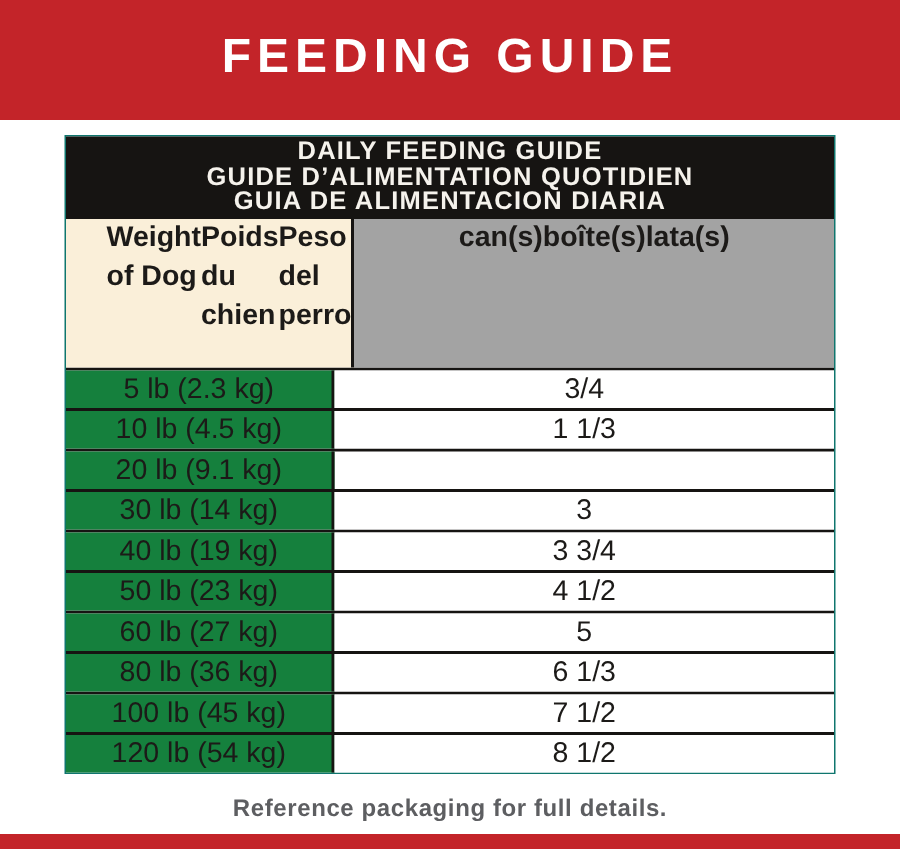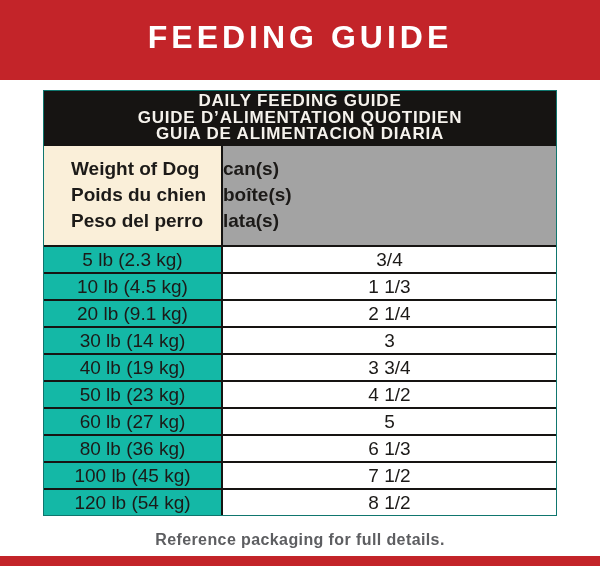--- a/index.html
+++ b/index.html
@@ -50,30 +50,29 @@
     letter-spacing: 0.8px;
     white-space: nowrap;
   }
   .hdr-row {
     display: flex;
     height: 99px;
   }
   .cell-left {
     flex: 0 0 179px;
     border-right: 2px solid #161412;
-    background: #14b8a6;
+    background: #15803d;
   }
   .cell-right {
     flex: 1;
     background: #ffffff;
   }
   .hdr-row .cell-left,
   .hdr-row .cell-right {
     display: flex;
-    flex-direction: column;
     justify-content: center;
     font-size: 19px;
     font-weight: bold;
     color: #1c1a18;
     line-height: 26px;
   }
   .hdr-row .cell-left { padding-left: 27px; background: #faefd9; }
   .hdr-row .cell-right { align-items: flex-start; background: #a3a3a3; }
 
   .row {
@@ -143,21 +142,20 @@
       <div class="row">
         <div class="cell-left">5 lb (2.3 kg)</div>
         <div class="cell-right">3/4</div>
       </div>
       <div class="row">
         <div class="cell-left">10 lb (4.5 kg)</div>
         <div class="cell-right">1 1/3</div>
       </div>
       <div class="row">
         <div class="cell-left">20 lb (9.1 kg)</div>
-        <div class="cell-right">2 1/4</div>
       </div>
       <div class="row">
         <div class="cell-left">30 lb (14 kg)</div>
         <div class="cell-right">3</div>
       </div>
       <div class="row">
         <div class="cell-left">40 lb (19 kg)</div>
         <div class="cell-right">3 3/4</div>
       </div>
       <div class="row">

